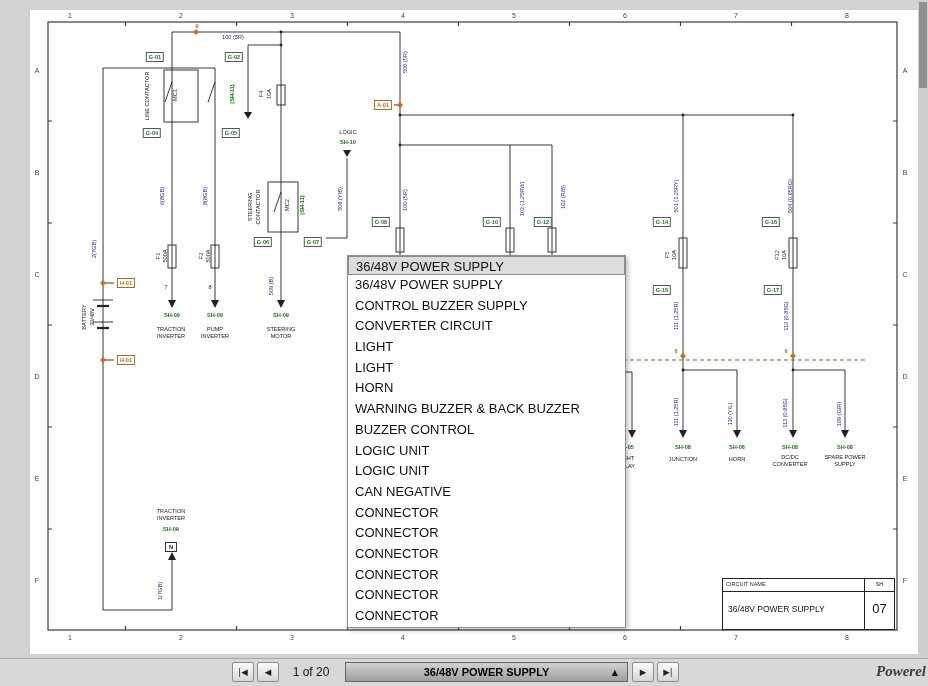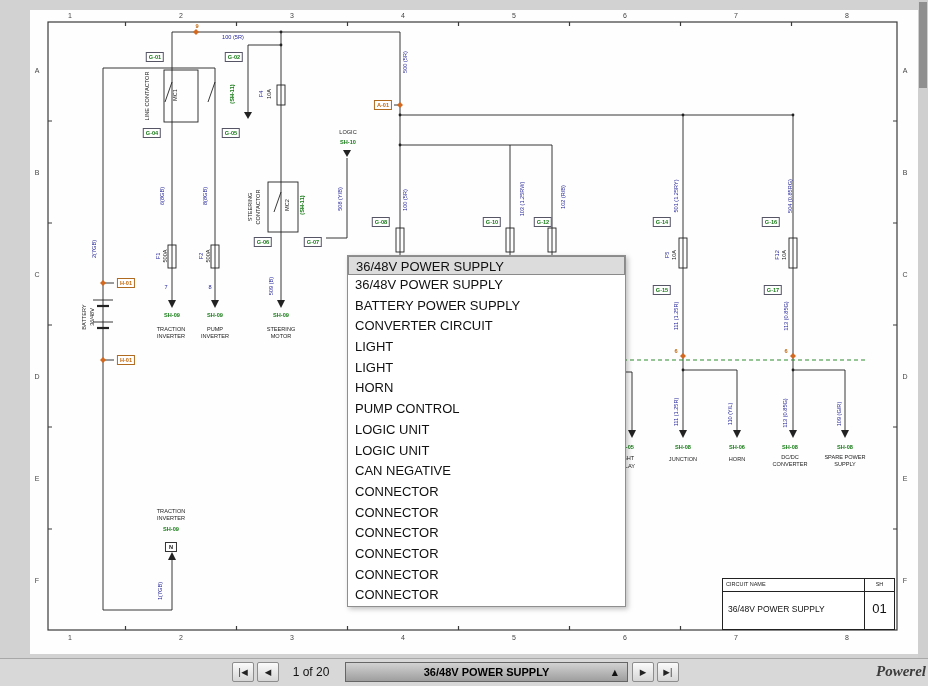--- a/index.html
+++ b/index.html
@@ -267,33 +267,34 @@
       <div class="lbl k" style="left: 171px; top: 519px;">INVERTER</div>
       <div class="lbl g" style="left: 171px; top: 530px;">SH-09</div>
       <div class="lbl tk" style="left: 171px; top: 547px;">N</div>
       <div class="lbl b v" style="left: 161px; top: 591px;">1(7GB)</div>
     </div>
 
 <div class="titleblock">
   <div class="tb-c1">CIRCUIT NAME</div>
   <div class="tb-c2">SH</div>
   <div class="tb-c3">36/48V POWER SUPPLY</div>
-  <div class="tb-c4">01</div>
+  <div class="tb-c4">07</div>
 </div>
 
 <div class="menu">
   <div class="menu-selected">36/48V POWER SUPPLY</div>
   <div id="menu-list">
         <div class="menu-item">36/48V POWER SUPPLY</div>
-        <div class="menu-item">BATTERY POWER SUPPLY</div>
+        <div class="menu-item">CONTROL BUZZER SUPPLY</div>
         <div class="menu-item">CONVERTER CIRCUIT</div>
         <div class="menu-item">LIGHT</div>
         <div class="menu-item">LIGHT</div>
         <div class="menu-item">HORN</div>
-        <div class="menu-item">PUMP CONTROL</div>
+        <div class="menu-item">WARNING BUZZER &amp; BACK BUZZER</div>
+        <div class="menu-item">BUZZER CONTROL</div>
         <div class="menu-item">LOGIC UNIT</div>
         <div class="menu-item">LOGIC UNIT</div>
         <div class="menu-item">CAN NEGATIVE</div>
         <div class="menu-item">CONNECTOR</div>
         <div class="menu-item">CONNECTOR</div>
         <div class="menu-item">CONNECTOR</div>
         <div class="menu-item">CONNECTOR</div>
         <div class="menu-item">CONNECTOR</div>
         <div class="menu-item">CONNECTOR</div>
       </div>

